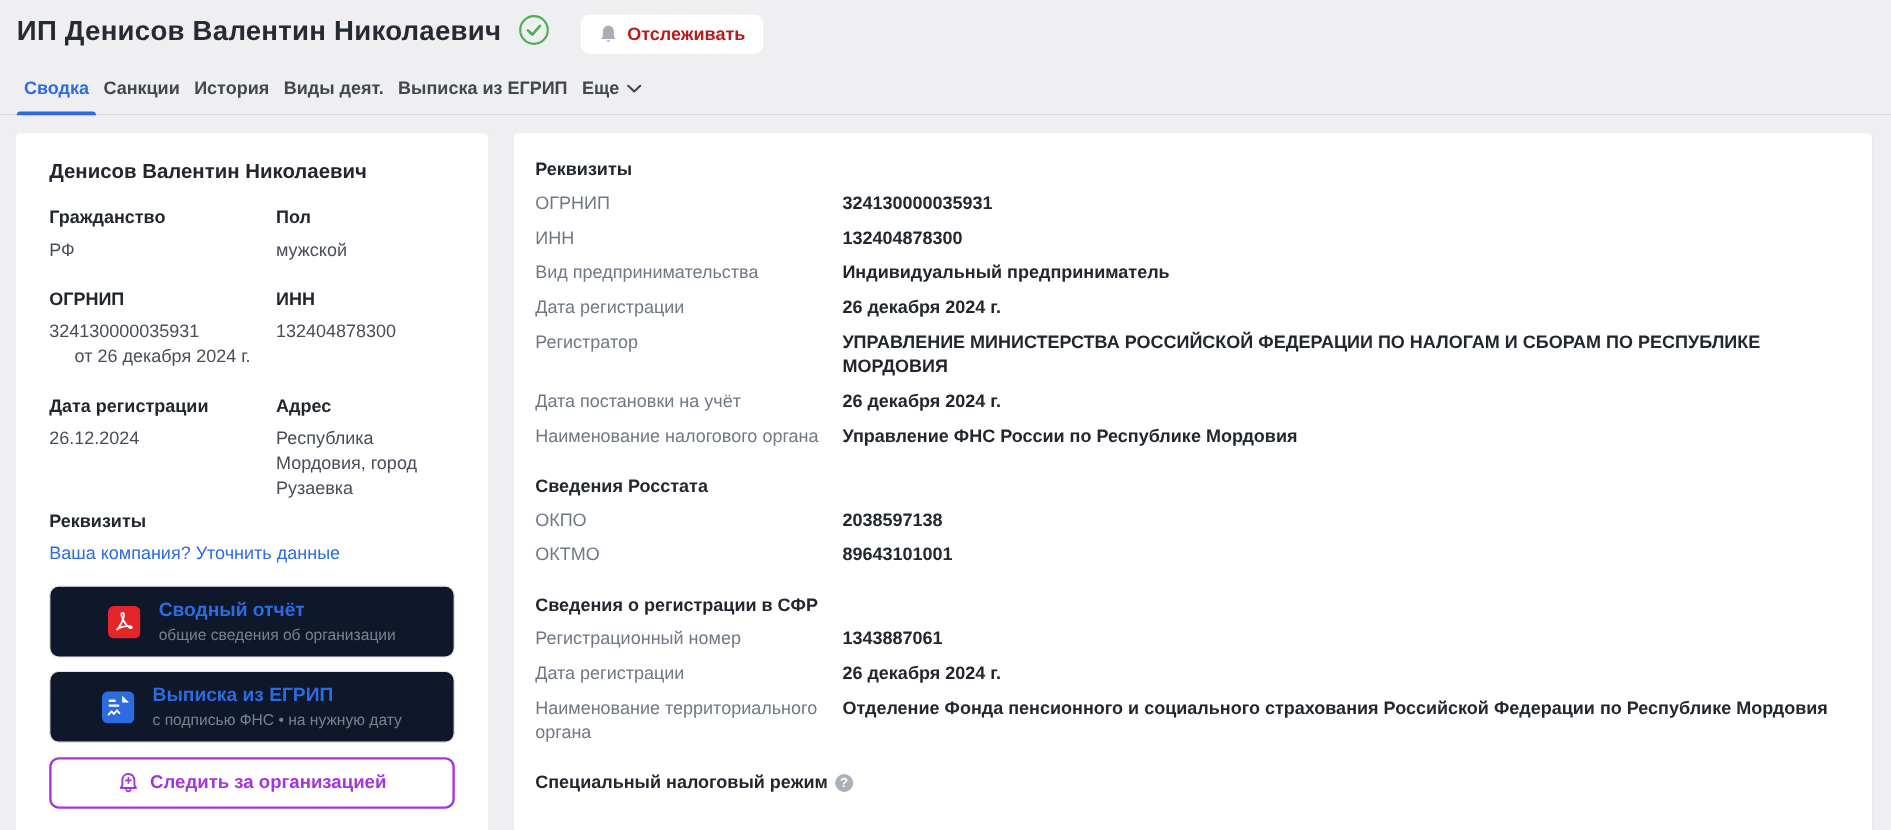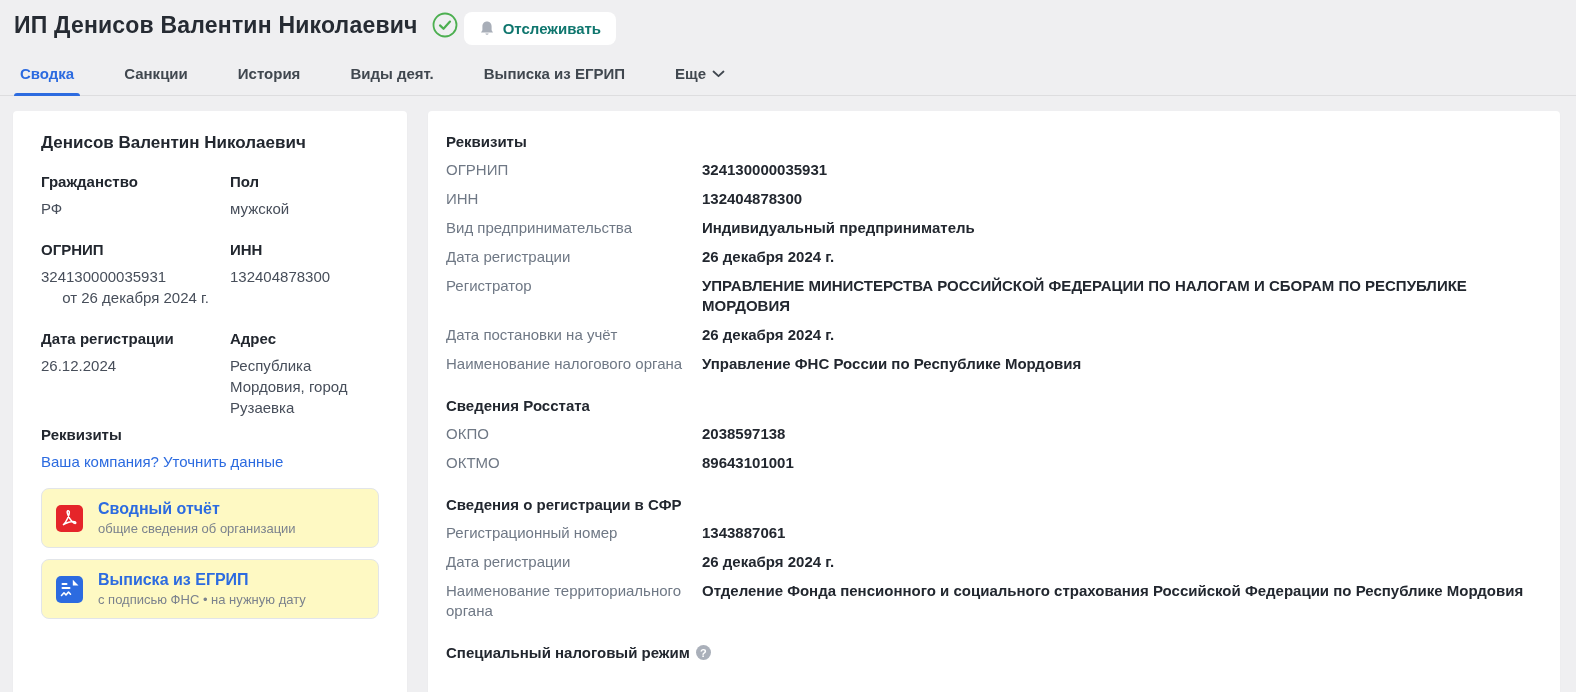--- a/index.html
+++ b/index.html
@@ -7,27 +7,27 @@
   body {
     background:#efeff1;
     font-family:"Liberation Sans", sans-serif;
     color:#22272f;
   }
   
   .hdr { display:flex; padding:12px 16px 6px 14px; }
   .hdr-title { font-size:23px; font-weight:bold; color:#262b33; letter-spacing:.2px; }
   .check-badge { margin-left:14px; display:inline-flex; }
   .follow-btn {
-    margin-left:6px; display:inline-flex; align-items:center; gap:8px;
+    margin-left:26px; display:inline-flex; align-items:center; gap:8px;
     background:#ffffff; border:none; border-radius:8px; padding:8px 15px;
-    font-size:15px; font-weight:bold; color:#0f766e; cursor:pointer;
+    font-size:15px; font-weight:bold; color:#b91c1c; cursor:pointer;
     font-family:"Liberation Sans", sans-serif;
   }
   
-  .tabs { display:flex; align-items:center; gap:38px; padding:6px 16px 0 14px;
+  .tabs { display:flex; align-items:center; padding:6px 16px 0 14px;
           border-bottom:1px solid #dddddf; }
   .tab { position:relative; padding:8px 6px 13px 6px; font-size:15px; font-weight:bold;
          color:#40474f; cursor:pointer; white-space:nowrap; display:flex; align-items:center; gap:6px;}
   .tab.active { color:#2c6be0; }
   .tab.active::after {
     content:""; position:absolute; left:0; right:0; bottom:-1px; height:3px;
     background:#2c6be0; border-radius:3px 3px 0 0;
   }
   
   .content { display:flex; gap:21px; padding:15px 16px 0 13px; align-items:flex-start; }
@@ -37,21 +37,21 @@
 
   
   .person-name { font-size:17px; font-weight:bold; color:#22272f; margin-bottom:20px; }
   .fgrid { display:grid; grid-template-columns:189px 1fr; row-gap:22px; margin-bottom:8px; }
   .fitem .flabel { font-size:15px; font-weight:bold; color:#22272f; margin-bottom:8px; }
   .fitem .fvalue { font-size:15px; color:#474e5a; line-height:21px; padding-right:10px;}
   .fitem .fextra { font-size:15px; color:#474e5a; line-height:21px;text-align:center; }
   .contacts-title { font-size:15px; font-weight:bold; margin-bottom:10px; }
   .contacts-link { font-size:15px; color:#2c6be0; text-decoration:none; display:inline-block; margin-bottom:18px; cursor:pointer;}
   .dl-card { display:flex; align-items:center; gap:15px; border:1px solid #e2e5e9;
-             border-radius:8px; padding:11px 14px; margin-bottom:11px; cursor:pointer; background:#fef9c3;}
+             border-radius:8px; padding:11px 14px; margin-bottom:11px; cursor:pointer; background:#0f172a;justify-content:center;}
   .dl-title { font-size:16px; color:#2c6be0; font-weight:bold; margin-bottom:3px; }
   .dl-sub { font-size:13px; color:#7b828d; }
   .follow-org {
     margin-top:12px; width:100%; background:#fff; border:2px solid #a435dd; border-radius:8px;
     padding:10px 0; display:flex; align-items:center; justify-content:center; gap:9px;
     color:#a435dd; font-size:15.5px; font-weight:bold; cursor:pointer;
     font-family:"Liberation Sans", sans-serif;
   }
 
   
@@ -179,20 +179,30 @@
               <path d="M5.5 19.5 L8 16.8 L10 19 L12.5 16 L14.5 18.2" fill="none" stroke="#fff" stroke-width="1.6" stroke-linecap="round" stroke-linejoin="round"></path>
             </svg>
           </span>
           <div>
             <div class="dl-title">Выписка из ЕГРИП</div>
             <div class="dl-sub">с подписью ФНС • на нужную дату</div>
           </div>
         </div>
       </div>
 
+    <button class="follow-org">
+      <span style="display:inline-flex;">
+        <svg width="18" height="19" viewBox="0 0 18 19">
+          <path d="M9 2 C5.8 2 4 4.4 4 7.2 L4 11.4 L2.6 13.6 L15.4 13.6 L14 11.4 L14 7.2 C14 4.4 12.2 2 9 2 Z" fill="none" stroke="#a435dd" stroke-width="1.6" stroke-linejoin="round"></path>
+          <path d="M9 5.2 L9 9.4 M6.9 7.3 L11.1 7.3" stroke="#a435dd" stroke-width="1.5" stroke-linecap="round"></path>
+          <path d="M7.2 15.2 a1.9 1.9 0 0 0 3.6 0" fill="none" stroke="#a435dd" stroke-width="1.5" stroke-linecap="round"></path>
+        </svg>
+      </span>
+      <span>Следить за организацией</span>
+    </button>
 
     
 
     
 
     
 
     
   </div>
 

